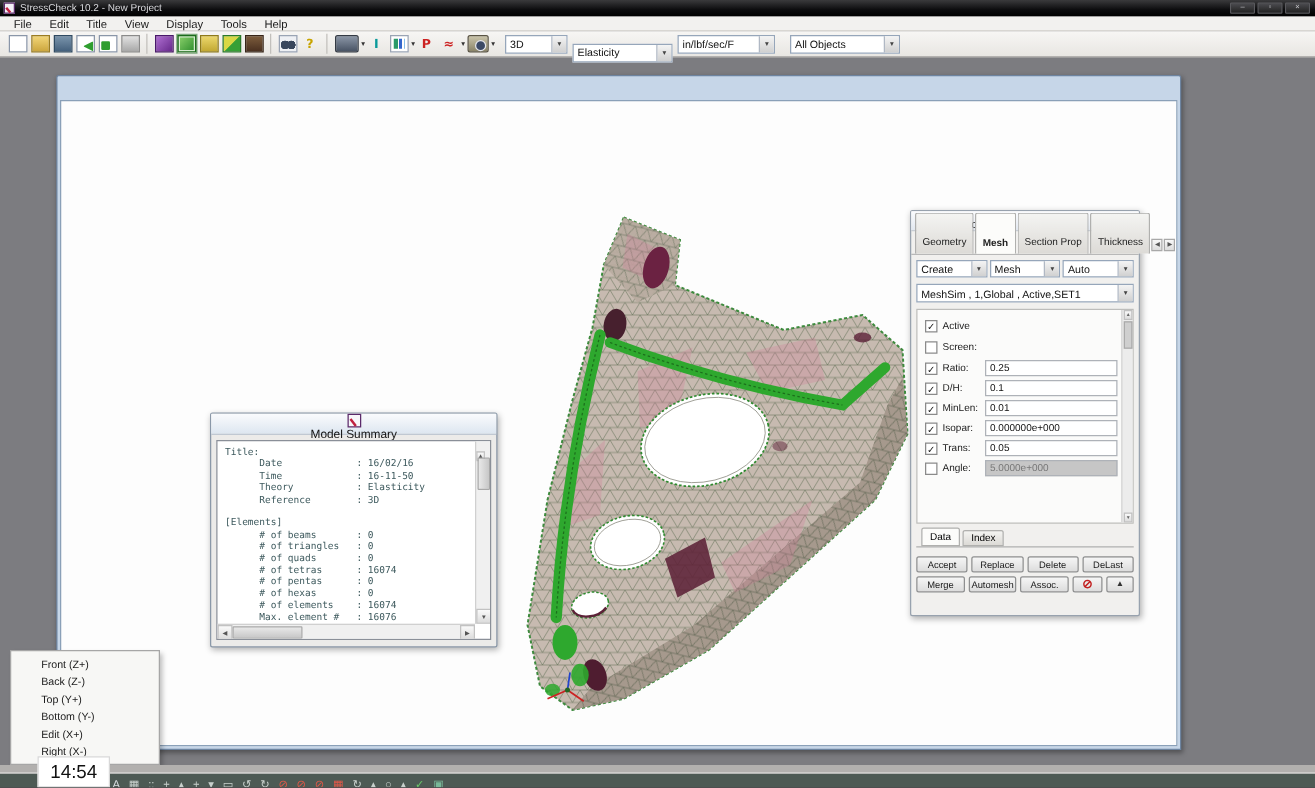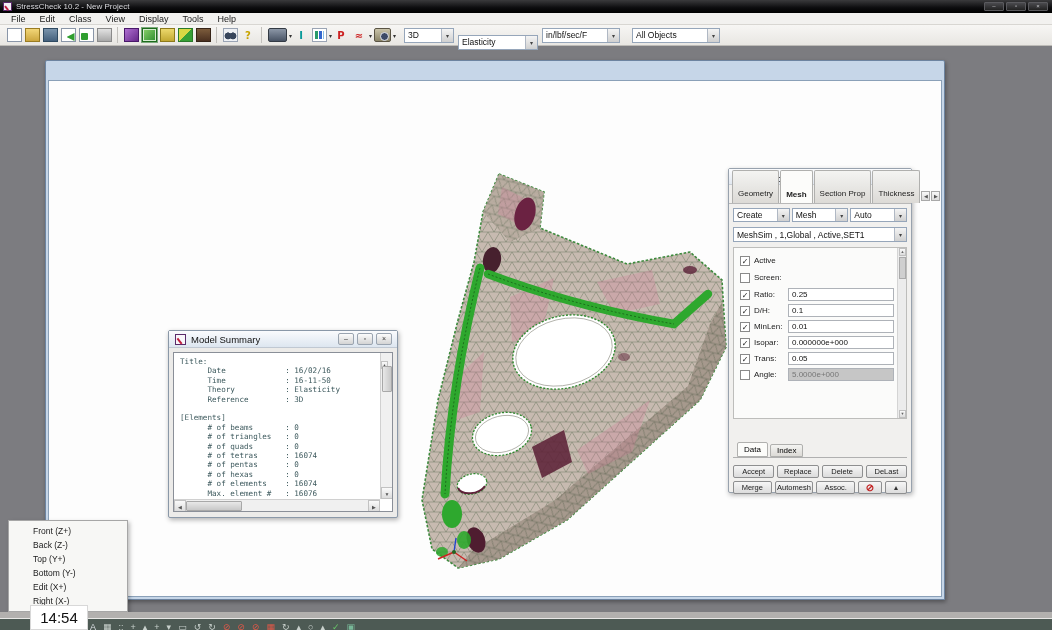--- a/index.html
+++ b/index.html
@@ -81,21 +81,21 @@
     border-left:2px solid #c02040; transform:rotate(-38deg); }
   .child-title-text { font-size:10px; color:#1a2636; }
   .win-controls { margin-left:auto; display:flex; gap:3px; padding-right:5px; }
   .win-btn { width:22px; height:12px; border:1px solid #7890ac; border-radius:2px;
     background:linear-gradient(#f4f8fc,#c2d2e4); color:#2a3a4e; font-size:7px; line-height:10px; text-align:center; }
   .canvas { position:absolute; left:2px; top:19px; right:2px; bottom:2px; background:#fdfdfd; border:1px solid #8aa0b8; overflow:hidden; }
 
   
   .ms-win { position:absolute; left:168px; top:330px; width:230px; height:188px; background:#ecebe9;
     border:1px solid #8a98a8; border-radius:2px; box-shadow:1px 2px 5px rgba(0,0,0,.3); z-index:10; }
-  .ms-title { height:17px; display:flex; align-items:center; background:linear-gradient(#fafbfd,#dde6f0); border-bottom:1px solid #c0c8d2; }
+  .ms-title { height:17px; display:flex; align-items:center; background:linear-gradient(#fafbfd,#dde6f0); border-bottom:1px solid #c0c8d2;flex-direction:column; }
   .ms-title-text { font-size:9.5px; color:#111; }
   .ms-btn { width:16px; height:12px; border:1px solid #9aa4b0; border-radius:2px;
     background:linear-gradient(#fcfcfc,#d4d4d4); color:#333; font-size:7px; line-height:10px; text-align:center; }
   .ms-body { position:absolute; left:4px; right:4px; top:21px; bottom:5px; background:#fff; border:1px solid #8a8f98; overflow:hidden; }
   .ms-pre { font-family:"DejaVu Sans Mono","Liberation Mono",monospace; font-size:7.6px; line-height:9.4px;
     color:#3e5a5e; padding:4px 16px 2px 6px; white-space:pre; }
   .ms-vscroll { position:absolute; top:0; right:0; width:12px; bottom:12px; background:#f0f0f0; border-left:1px solid #d0d0d0; }
   .ms-hscroll { position:absolute; left:0; right:12px; bottom:0; height:12px; background:#f0f0f0; border-top:1px solid #d0d0d0; display:flex; }
   .scr-btn { width:12px; height:12px; font-size:5px; color:#555; text-align:center; line-height:12px;
     background:linear-gradient(#fafafa,#dcdcdc); border:1px solid #c2c2c2; flex:none; }
@@ -131,21 +131,21 @@
   .ck-label { width:34px; flex:none; font-size:8px; color:#1a1a1a; white-space:nowrap; }
   .ck-row.plain .ck-label { width:auto; }
   .ck-field { flex:1; height:13px; background:#fff; border:1px solid #aeb2b8; font-size:8px; line-height:12px;
     padding:0 3px; color:#111; overflow:hidden; white-space:nowrap; }
   .ck-field.disabled { background:#c6c6c6; color:#777; }
   .pw-scroll { position:absolute; right:0; top:0; bottom:0; width:9px; background:#ececec; border-left:1px solid #d4d4d4; }
   .pw-scroll i { position:absolute; left:1px; width:7px; height:8px; font-style:normal; font-size:4px; text-align:center; color:#666;
     background:linear-gradient(#fafafa,#dcdcdc); border:1px solid #c0c0c0; }
   .pw-scroll .dn { bottom:0; } .pw-scroll .up { top:0; }
   .pw-scroll b { position:absolute; left:1px; top:9px; width:7px; height:22px; background:#cfcfcf; border:1px solid #aaa; }
-  .pw-btabs { display:flex; align-items:flex-end; height:16px; margin-top:22px; padding:0 8px; }
+  .pw-btabs { display:flex; align-items:flex-end; height:16px; margin-top:2px; padding:0 8px; }
   .pw-btab { height:13px; padding:0 6px; font-size:8px; background:linear-gradient(#f4f4f2,#dcdad6);
     border:1px solid #b0b0ae; border-radius:2px 2px 0 0; margin-right:2px; line-height:12px; }
   .pw-btab.active { background:#fcfcfa; height:15px; line-height:14px; }
   .pw-hr { height:1px; background:#b0b0b0; margin:0 4px; }
   .pw-buttons { padding:7px 4px 0; }
   .pw-brow { display:flex; gap:3px; margin-bottom:3px; }
   .scbtn { flex:1; height:13px; font-size:7.5px; color:#1a1a1a; text-align:center; line-height:11px;
     background:linear-gradient(#f6f6f6,#dcdcdc); border:1px solid #8e8f90; border-radius:2px; white-space:nowrap; overflow:hidden; }
   .scbtn.iconic { flex:0 0 24px; font-size:10px; font-weight:bold; }
   .scbtn.iconic.red { color:#c22020; }
@@ -178,21 +178,21 @@
     <span class="appbar-controls">
       <span class="appbar-btn">–</span>
       <span class="appbar-btn">▫</span>
       <span class="appbar-btn">×</span>
     </span>
   </div>
 
   <div class="menubar" id="menubar">
       <span class="menu-item">File</span>
       <span class="menu-item">Edit</span>
-      <span class="menu-item">Class</span>
+      <span class="menu-item">Title</span>
       <span class="menu-item">View</span>
       <span class="menu-item">Display</span>
       <span class="menu-item">Tools</span>
       <span class="menu-item">Help</span>
     </div>
 
   <div class="toolbar">
     <div id="tb-icons">
         <span class="tbicon tb-doc"></span>
         <span class="tbicon tb-folder-open"></span>

